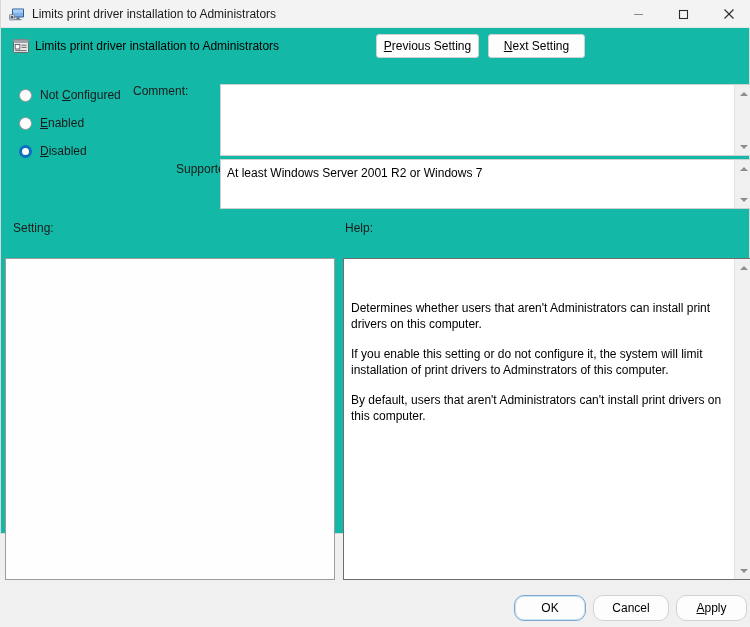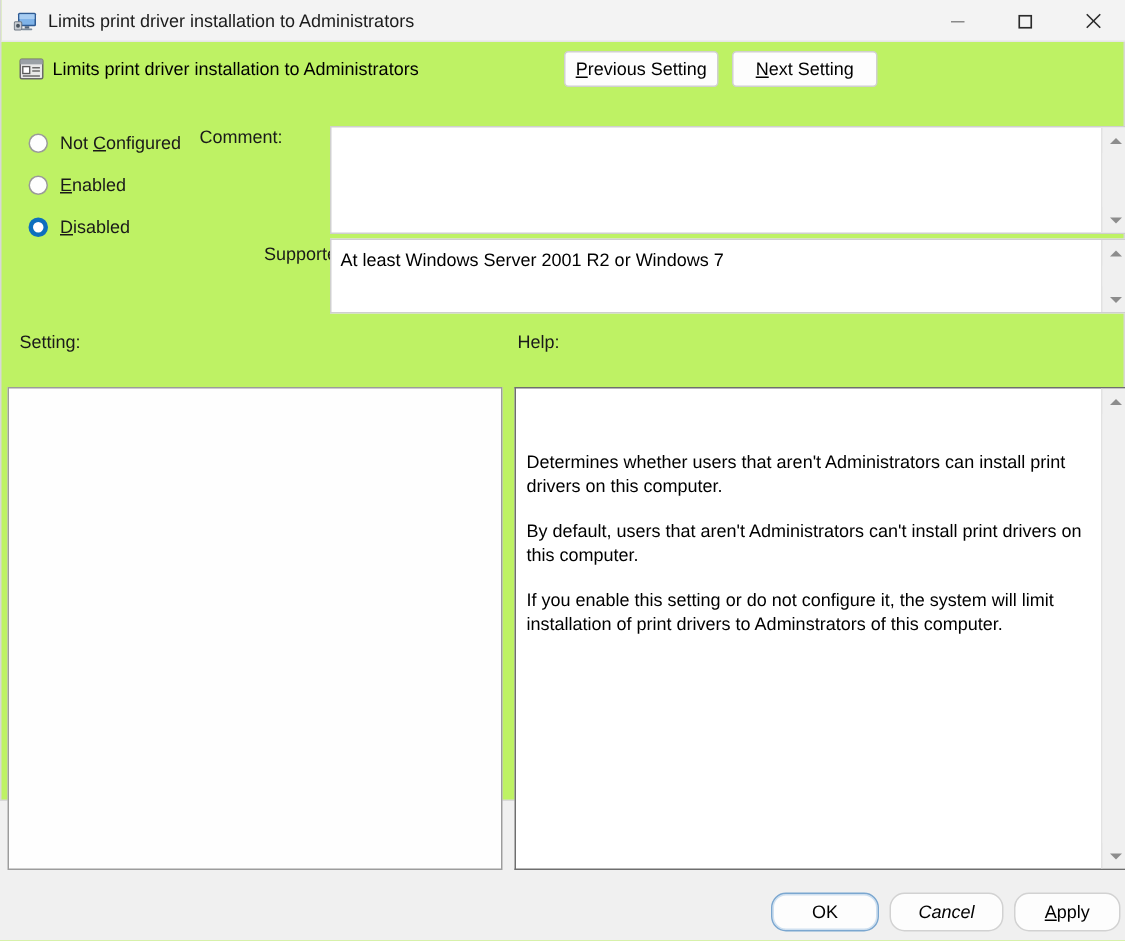--- a/index.html
+++ b/index.html
@@ -14,21 +14,21 @@
     font-family: "Liberation Sans", sans-serif;
     font-size: 12px;
     color: #000;
     -webkit-font-smoothing: antialiased;
   }
 
   #window {
     position: relative;
     width: 750px;
     height: 534px;
-    background: #bef264;
+    background: #14b8a6;
     box-sizing: border-box;
     border-left: 1px solid #d8d8d8;
     border-right: 1px solid #d8d8d8;
     border-bottom: 1px solid #d8d8d8;
   }
 
   
   #titlebar {
     position: absolute;
     left: 0; top: 0;
@@ -267,21 +267,21 @@
     cursor: default;
     display: flex;
     align-items: center;
     justify-content: center;
   }
   #ok-button {
     left: 513px; width: 72px;
     border: 1px solid #7ba7d0;
     box-shadow: 0 0 0 1px #cfe0f0 inset;
   }
-  #cancel-button { left: 592px; width: 76px; font-style: italic; }
+  #cancel-button { left: 592px; width: 76px; }
   #apply-button  { left: 675px; width: 71px; }
 </style>
 </head>
 <body>
 
 <div id="window">
 
   <div id="titlebar">
     <div id="title-icon">
       <svg width="16" height="16" viewBox="0 0 16 16">
@@ -386,22 +386,22 @@
   <div class="field-label" id="options-label">Setting:</div>
   <div class="field-label" id="help-label">Help:</div>
 
   <div id="options-pane">
     <div style="padding:8px;font-size:12px;"></div>
   </div>
 
   <div id="help-pane">
     <div id="help-text">
       <p>Determines whether users that aren't Administrators can install print drivers on this computer.</p>
+      <p>If you enable this setting or do not configure it, the system will limit installation of print drivers to Adminstrators of this computer.</p>
       <p>By default, users that aren't Administrators can't install print drivers on this computer.</p>
-      <p>If you enable this setting or do not configure it, the system will limit installation of print drivers to Adminstrators of this computer.</p>
     </div>
     <div class="vscroll">
       <div class="scroll-arrow">
           <span class="arrow-gly arrow-up"></span>
         </div>
       <div class="scroll-track"></div>
       <div class="scroll-arrow">
           <span class="arrow-gly arrow-down"></span>
         </div>
     </div>

